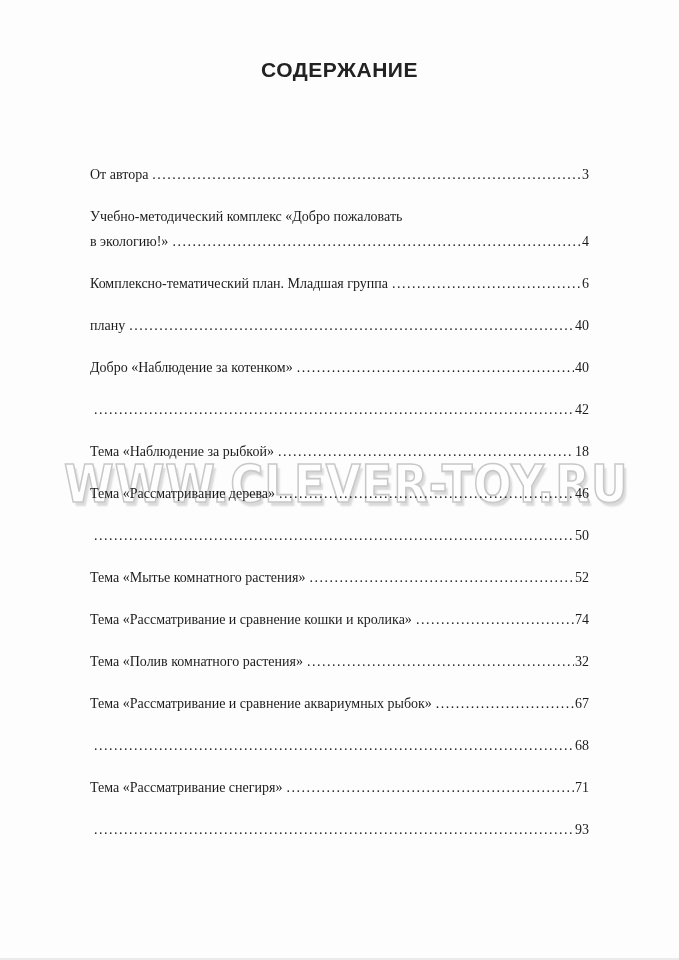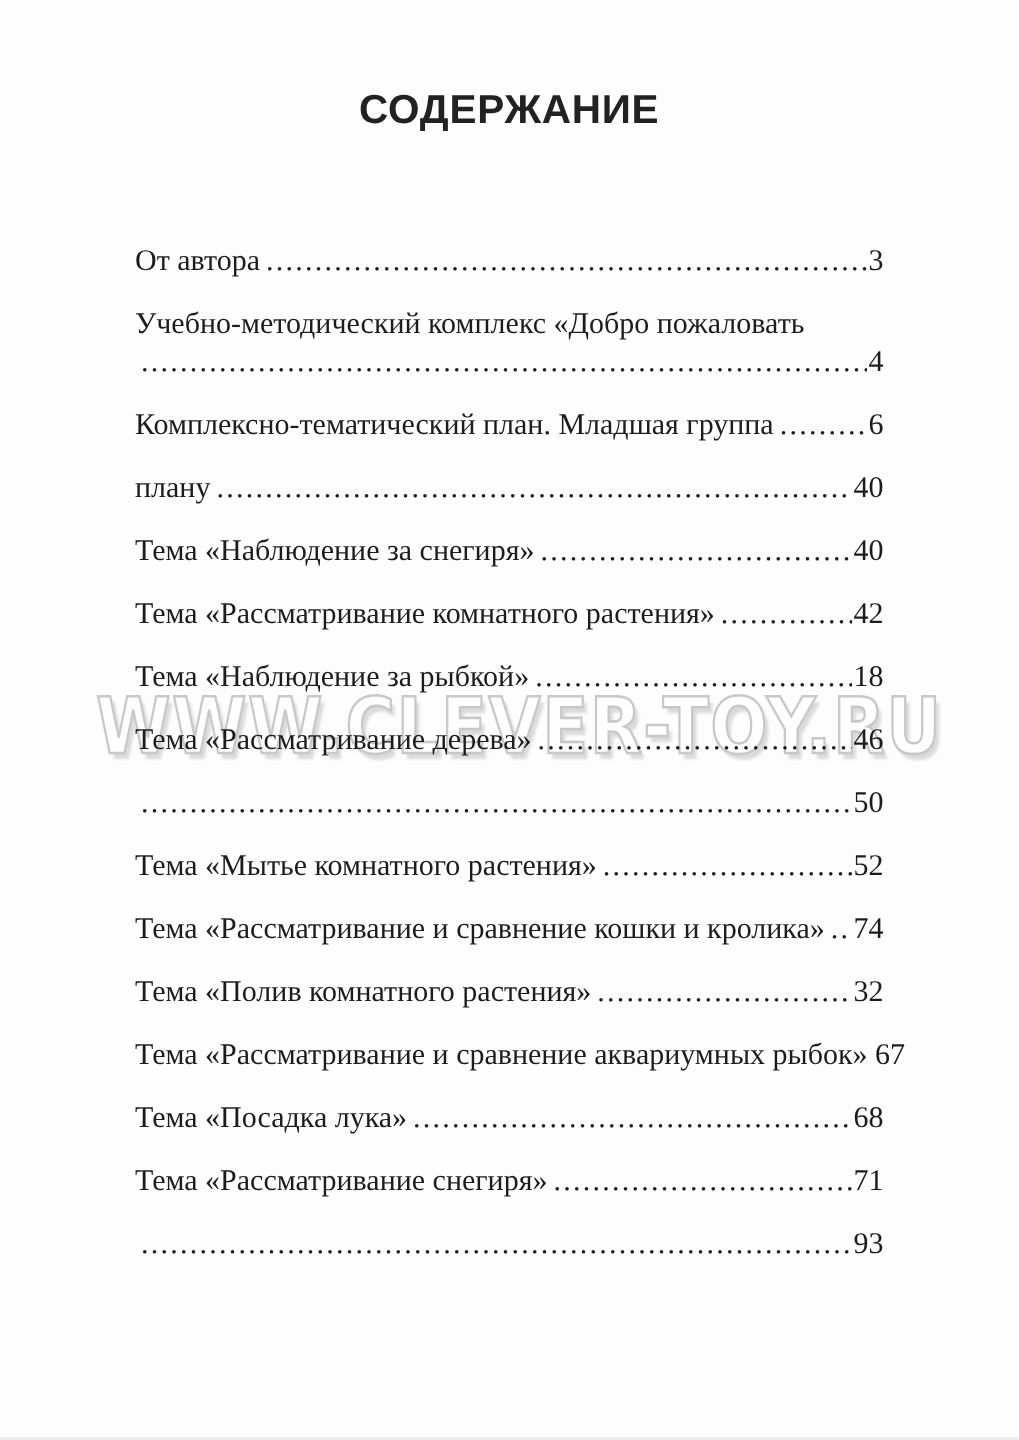--- a/index.html
+++ b/index.html
@@ -33,21 +33,21 @@
     background:var(--scan_edge);
   }
   .title{
     position:absolute;
     top:58px;
     left:0;
     width:100%;
     text-align:center;
     font-family:"Liberation Sans", sans-serif;
     font-weight:bold;
-    font-size:27px;
+    font-size:21px;
     letter-spacing:0.5px;
     color:#222;
   }
   .watermark{
     position:absolute;
     top:458px;
     left:64px;
     width:590px;
     font-family:"DejaVu Sans", sans-serif;
     font-weight:bold;
@@ -65,21 +65,21 @@
     pointer-events:none;
   }
   .toc{
     position:absolute;
     top:162px;
     left:90px;
     right:90px;
     z-index:2;
   }
   .entry{
-    font-size:20px;
+    font-size:14px;
     line-height:25px;
     margin-bottom:17px;
   }
   .entry .l1{
     white-space:nowrap;
   }
   .entry .row{
     display:flex;
     align-items:baseline;
   }
@@ -111,20 +111,21 @@
     <div class="row">
       <span class="txt">От автора</span>
       <span class="leader" aria-hidden="true">............................................................................................................................................</span>
       <span class="pg">3</span>
     </div>
   </div>
 
   <div class="entry">
     <div class="l1">Учебно-методический комплекс «Добро пожаловать</div>
     <div class="row">
+      <span class="txt">в экологию!»</span>
       <span class="leader" aria-hidden="true">............................................................................................................................................</span>
       <span class="pg">4</span>
     </div>
   </div>
 
   <div class="entry">
 
     <div class="row">
       <span class="txt">Комплексно-тематический план. Младшая группа</span>
       <span class="leader" aria-hidden="true">............................................................................................................................................</span>
@@ -136,30 +137,29 @@
     <div class="row">
       <span class="txt">плану</span>
       <span class="leader" aria-hidden="true">............................................................................................................................................</span>
       <span class="pg">40</span>
     </div>
   </div>
 
   <div class="entry">
 
     <div class="row">
-      <span class="txt">Тема «Наблюдение за снегиря»</span>
+      <span class="txt">Добро «Наблюдение за котенком»</span>
       <span class="leader" aria-hidden="true">............................................................................................................................................</span>
       <span class="pg">40</span>
     </div>
   </div>
 
   <div class="entry">
 
     <div class="row">
-      <span class="txt">Тема «Рассматривание комнатного растения»</span>
       <span class="leader" aria-hidden="true">............................................................................................................................................</span>
       <span class="pg">42</span>
     </div>
   </div>
 
   <div class="entry">
 
     <div class="row">
       <span class="txt">Тема «Наблюдение за рыбкой»</span>
       <span class="leader" aria-hidden="true">............................................................................................................................................</span>
@@ -216,21 +216,20 @@
     <div class="row">
       <span class="txt">Тема «Рассматривание и сравнение аквариумных рыбок»</span>
       <span class="leader" aria-hidden="true">............................................................................................................................................</span>
       <span class="pg">67</span>
     </div>
   </div>
 
   <div class="entry">
 
     <div class="row">
-      <span class="txt">Тема «Посадка лука»</span>
       <span class="leader" aria-hidden="true">............................................................................................................................................</span>
       <span class="pg">68</span>
     </div>
   </div>
 
   <div class="entry">
 
     <div class="row">
       <span class="txt">Тема «Рассматривание снегиря»</span>
       <span class="leader" aria-hidden="true">............................................................................................................................................</span>

